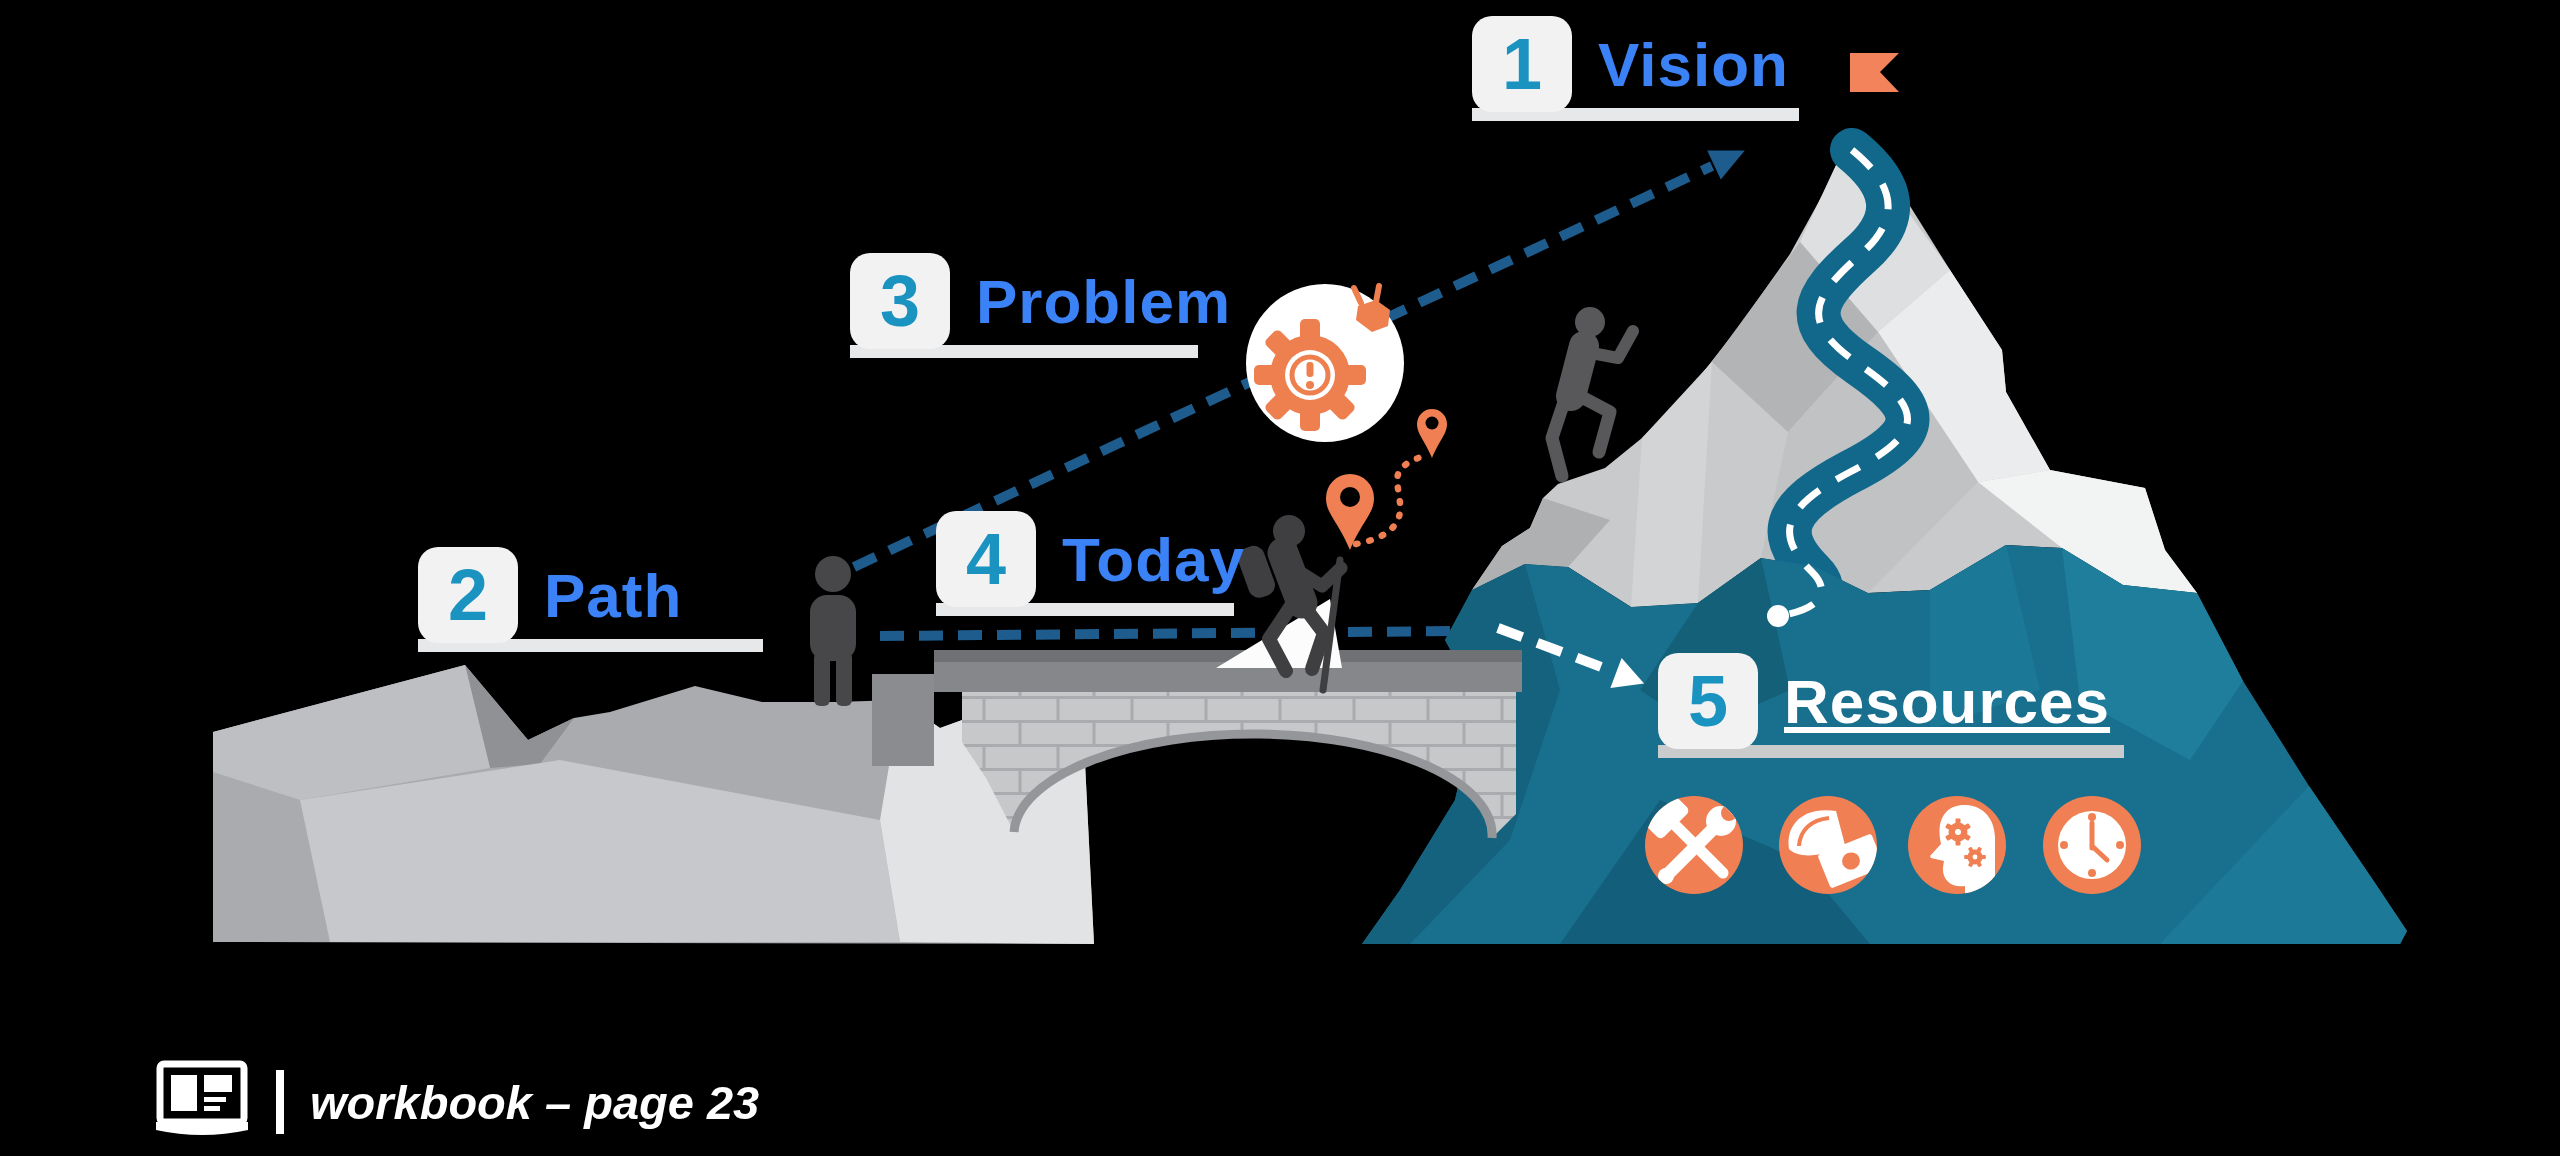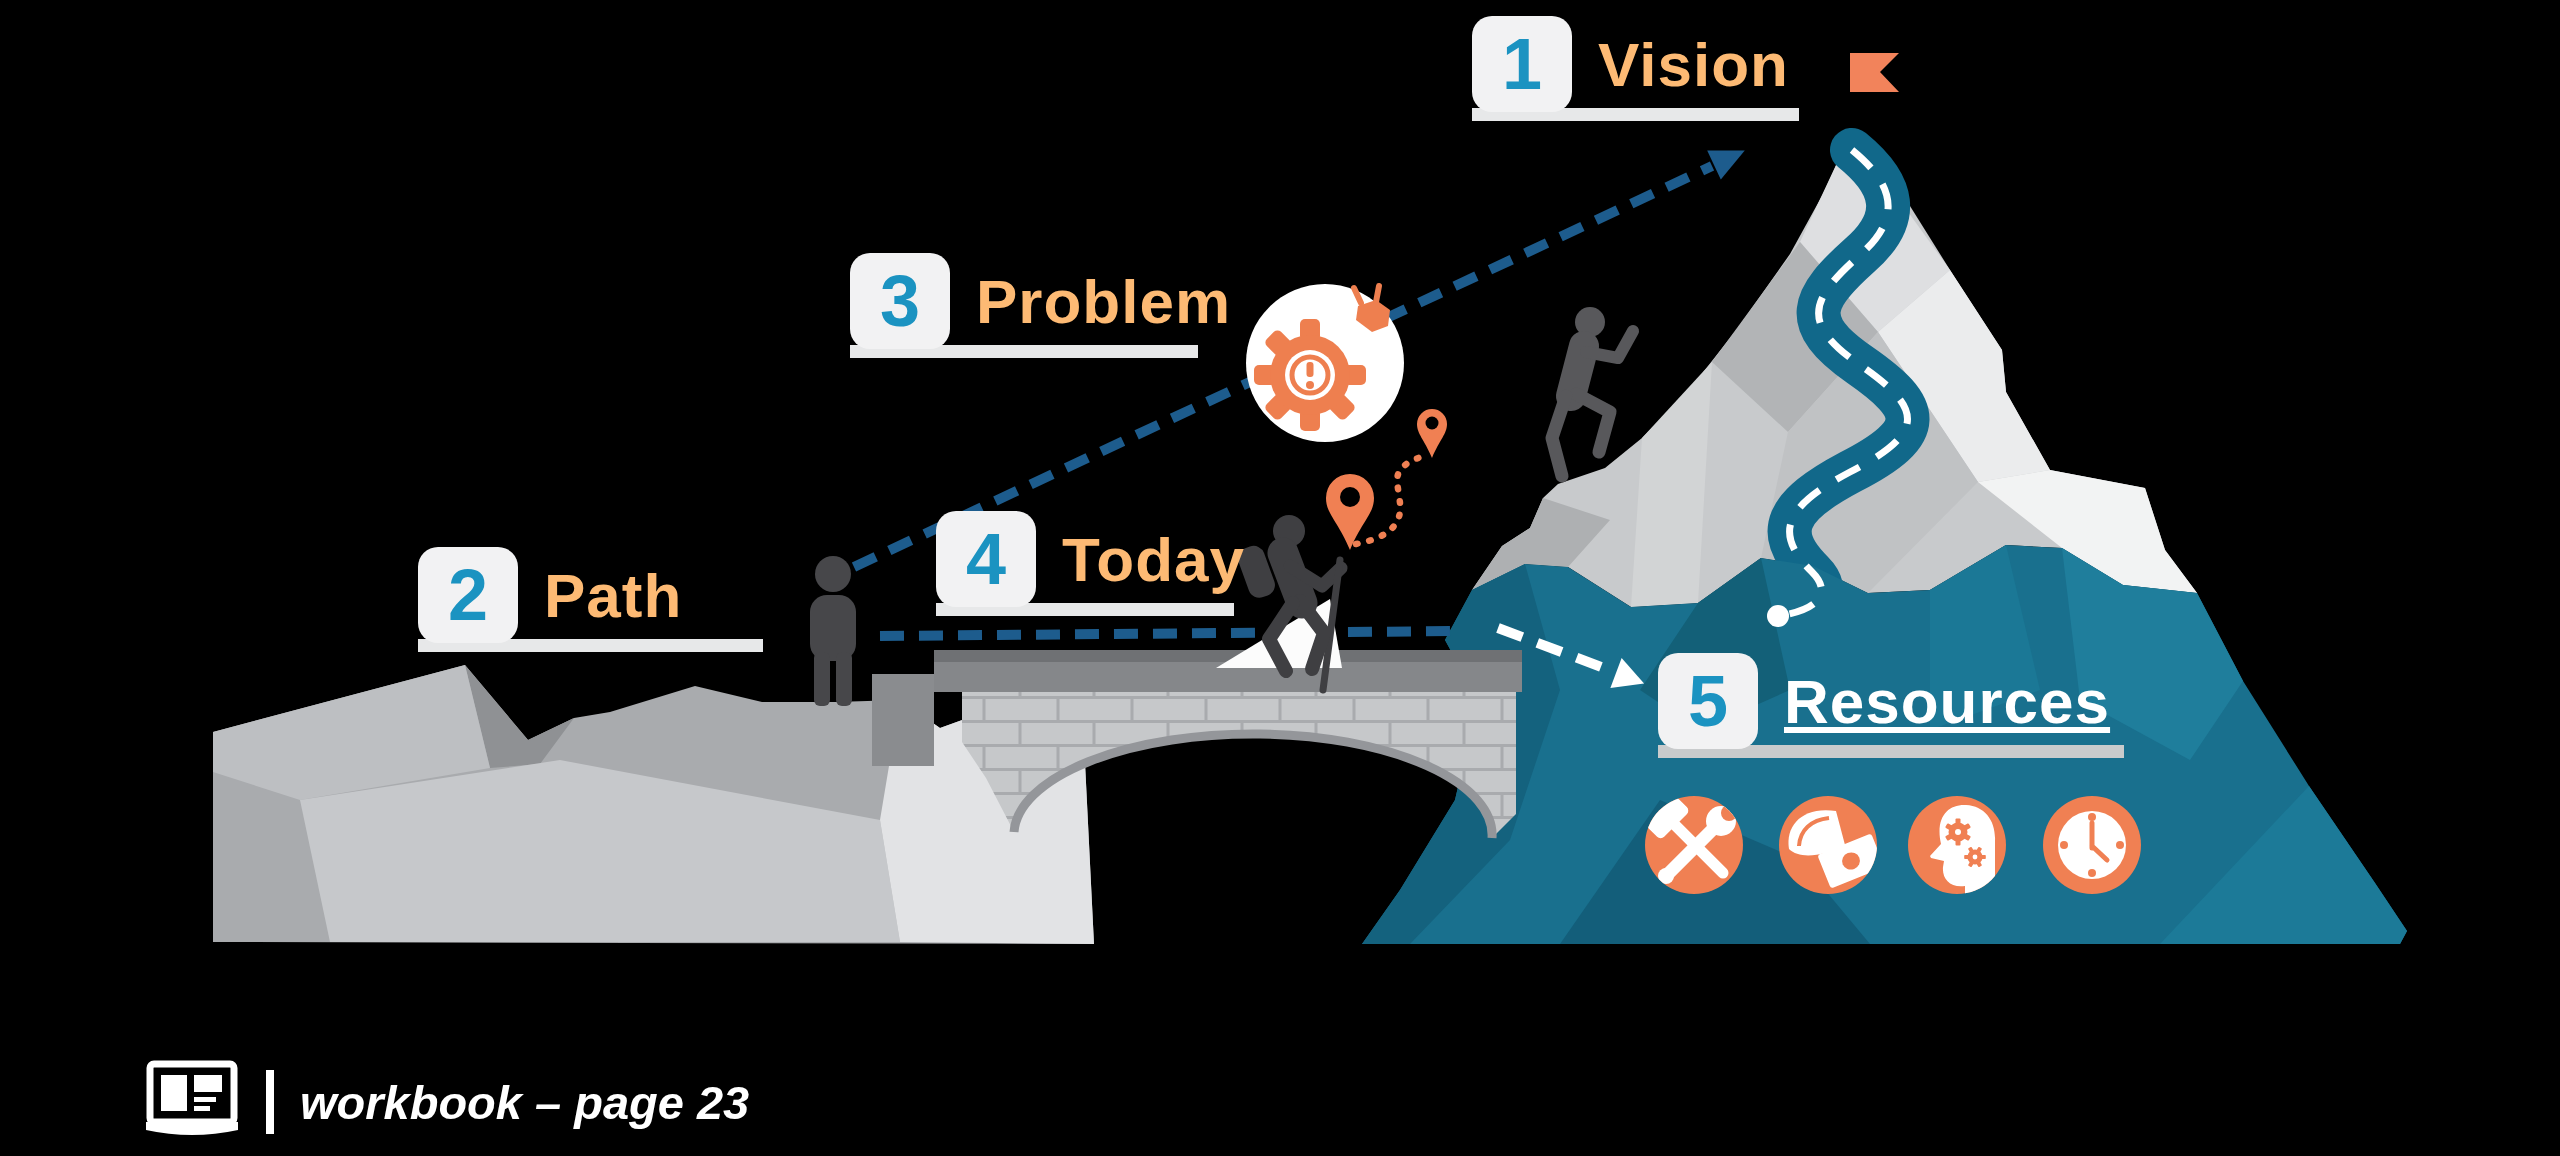--- a/index.html
+++ b/index.html
@@ -16,26 +16,26 @@
   .step.light .bar { background:#C9CBCC; }
   .step .badge {
     position:absolute; left:0; top:0; width:100px; height:96px;
     background:#F2F2F3; border-radius:20px;
     display:flex; align-items:center; justify-content:center;
   }
   .step .num { font-size:72px; font-weight:bold; color:#1B93C1; }
   .step .label {
     position:absolute; left:126px; top:0; height:96px; white-space:nowrap;
     display:flex; align-items:center;
-    font-size:62px; font-weight:bold; letter-spacing:1px; color:#fdba74;
+    font-size:62px; font-weight:bold; letter-spacing:1px; color:#3b82f6;
   }
   .step.light .label { color:#FFFFFF;text-decoration:underline; }
 
   
-  .footer { position:absolute; left:142px; top:1058px; display:flex; align-items:center;justify-content:center; }
+  .footer { position:absolute; left:152px; top:1058px; display:flex; align-items:center;justify-content:center; }
   .footer .sep { width:8px; height:64px; background:#FFFFFF; margin:0 26px 0 24px; }
   .footer .text { color:#FFFFFF; font-size:47px; font-style:italic; font-weight:bold; white-space:nowrap; }
 </style>
 </head>
 <body>
 
 <div class="stage">
 
 <svg class="scene" width="2560" height="1156" viewBox="0 0 2560 1156">
   <defs>

